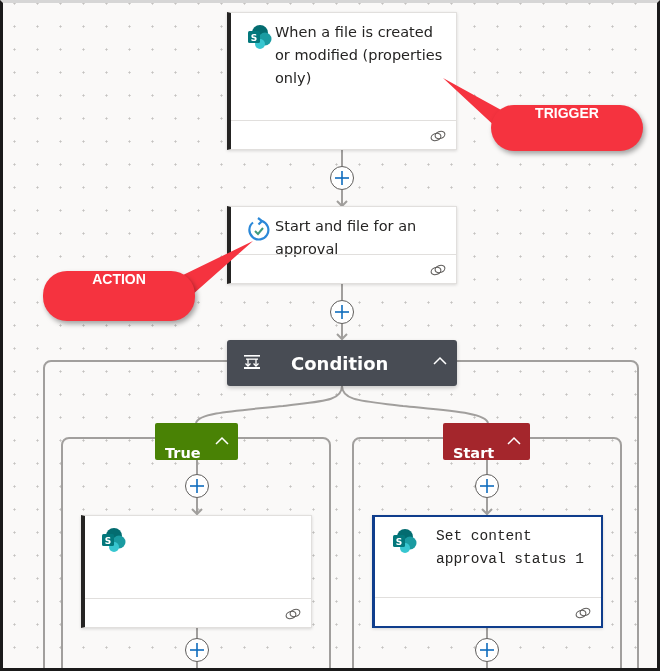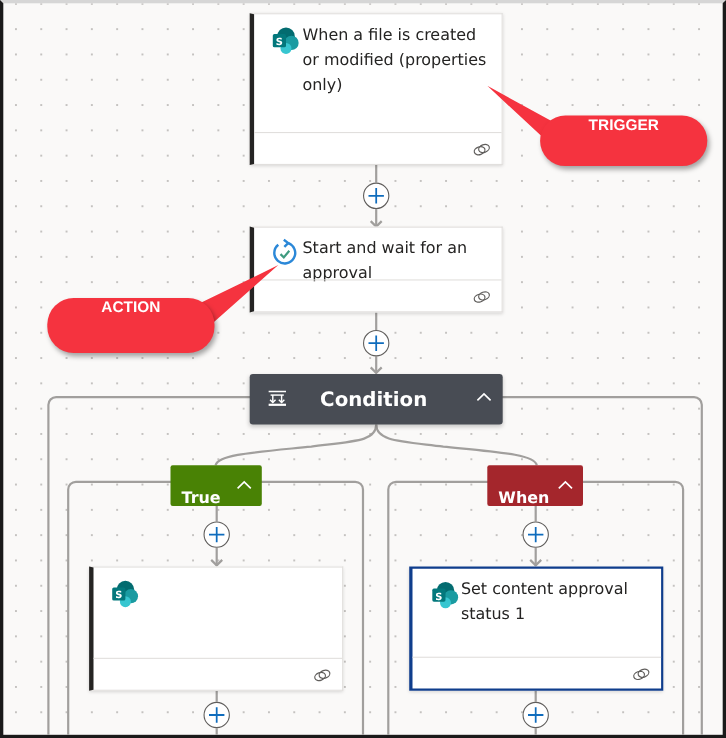--- a/index.html
+++ b/index.html
@@ -146,21 +146,21 @@
   </div>
 
   <div class="card" style="left:224px; top:203px; width:230px; height:78px;">
     <div class="icon-wrap" style="top:9px;">
       <svg width="28" height="28" viewBox="0 0 28 28">
         <path d="M17 5 A9.5 9.5 0 1 1 8 6.5" fill="none" stroke="#2b88d8" stroke-width="2.2"></path>
         <polyline points="13,2 17,5 13.5,8.5" fill="none" stroke="#2b88d8" stroke-width="2.2"></polyline>
         <polyline points="10,15 13,18 18,12" fill="none" stroke="#3f9b7f" stroke-width="2"></polyline>
       </svg>
     </div>
-    <div class="title">Start and wait for an approval</div>
+    <div class="title">Start and file for an approval</div>
     <div class="footer">
       <svg class="link-icon" viewBox="0 0 16 14">
         <ellipse cx="6" cy="8" rx="5" ry="3.5" fill="none" stroke="#605e5c" stroke-width="1.1" transform="rotate(-20 6 8)"></ellipse>
         <ellipse cx="10" cy="6" rx="5" ry="3.5" fill="none" stroke="#605e5c" stroke-width="1.1" transform="rotate(-20 10 6)"></ellipse>
       </svg>
     </div>
   </div>
 
   <div class="plus-btn" style="left:327px; top:297px;">
     <svg width="16" height="16" viewBox="0 0 16 16">
@@ -186,21 +186,21 @@
   </div>
 
   <div class="branch-tag" style="left:152px; top:420px; width:83px; background:#498205;">
     <span class="label">True</span>
     <svg class="chev" width="14" height="9" viewBox="0 0 14 9">
       <polyline points="1,8 7,2 13,8" fill="none" stroke="#ffffff" stroke-width="1.5"></polyline>
     </svg>
   </div>
 
   <div class="branch-tag" style="left:440px; top:420px; width:87px; background:#a4262c;">
-    <span class="label">When</span>
+    <span class="label">Start</span>
     <svg class="chev" width="14" height="9" viewBox="0 0 14 9">
       <polyline points="1,8 7,2 13,8" fill="none" stroke="#ffffff" stroke-width="1.5"></polyline>
     </svg>
   </div>
 
   <div class="plus-btn" style="left:182px; top:471px;">
     <svg width="16" height="16" viewBox="0 0 16 16">
       <line x1="8" y1="1" x2="8" y2="15" stroke="#0f6cbd" stroke-width="1.6"></line>
       <line x1="1" y1="8" x2="15" y2="8" stroke="#0f6cbd" stroke-width="1.6"></line>
     </svg>
@@ -234,21 +234,21 @@
   <div class="card selected" style="left:369px; top:512px; width:231px; height:113px;">
     <div class="icon-wrap" style="left:15px;">
       <svg width="28" height="28" viewBox="0 0 28 28">
         <circle cx="15" cy="10" r="8" fill="#036c70"></circle>
         <circle cx="20" cy="16" r="6.5" fill="#1a9ba1"></circle>
         <circle cx="15" cy="21" r="5" fill="#37c6d0"></circle>
         <rect x="3" y="8" width="12" height="12" rx="1.5" fill="#03787c"></rect>
         <text x="9" y="18" font-size="9" font-weight="bold" fill="#fff" text-anchor="middle" font-family="DejaVu Sans, sans-serif">S</text>
       </svg>
     </div>
-    <div class="title" style="left:44px;">Set content approval status 1</div>
+    <div class="title" style="left:61px;font-family:Liberation Mono, monospace;">Set content approval status 1</div>
     <div class="footer">
       <svg class="link-icon" viewBox="0 0 16 14">
         <ellipse cx="6" cy="8" rx="5" ry="3.5" fill="none" stroke="#605e5c" stroke-width="1.1" transform="rotate(-20 6 8)"></ellipse>
         <ellipse cx="10" cy="6" rx="5" ry="3.5" fill="none" stroke="#605e5c" stroke-width="1.1" transform="rotate(-20 10 6)"></ellipse>
       </svg>
     </div>
   </div>
 
   <div class="plus-btn" style="left:182px; top:635px;">
     <svg width="16" height="16" viewBox="0 0 16 16">

